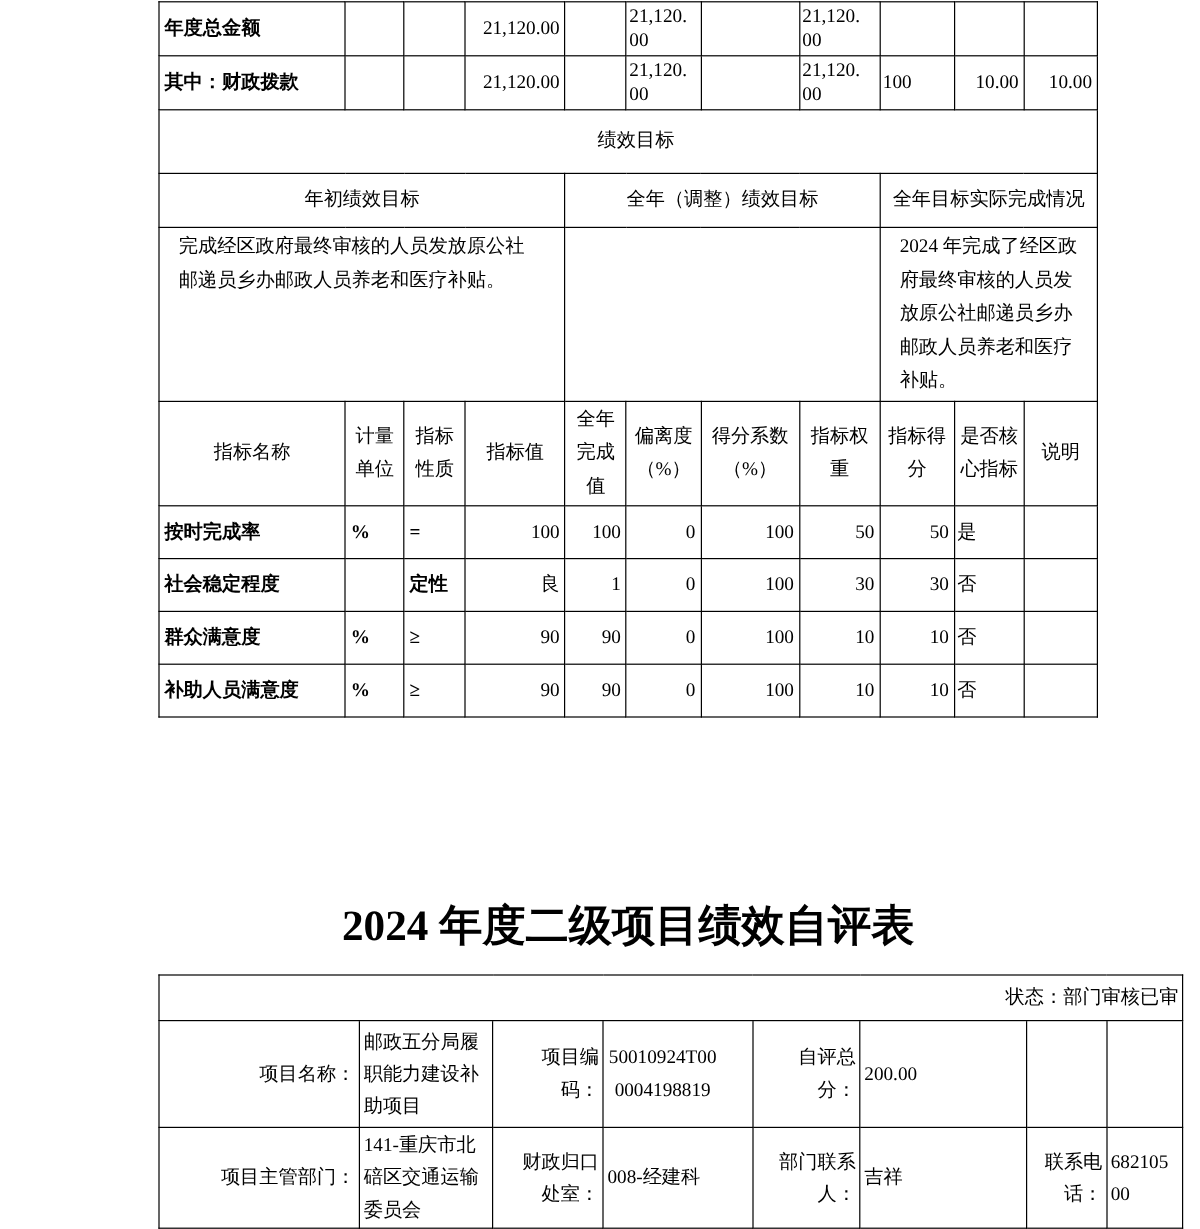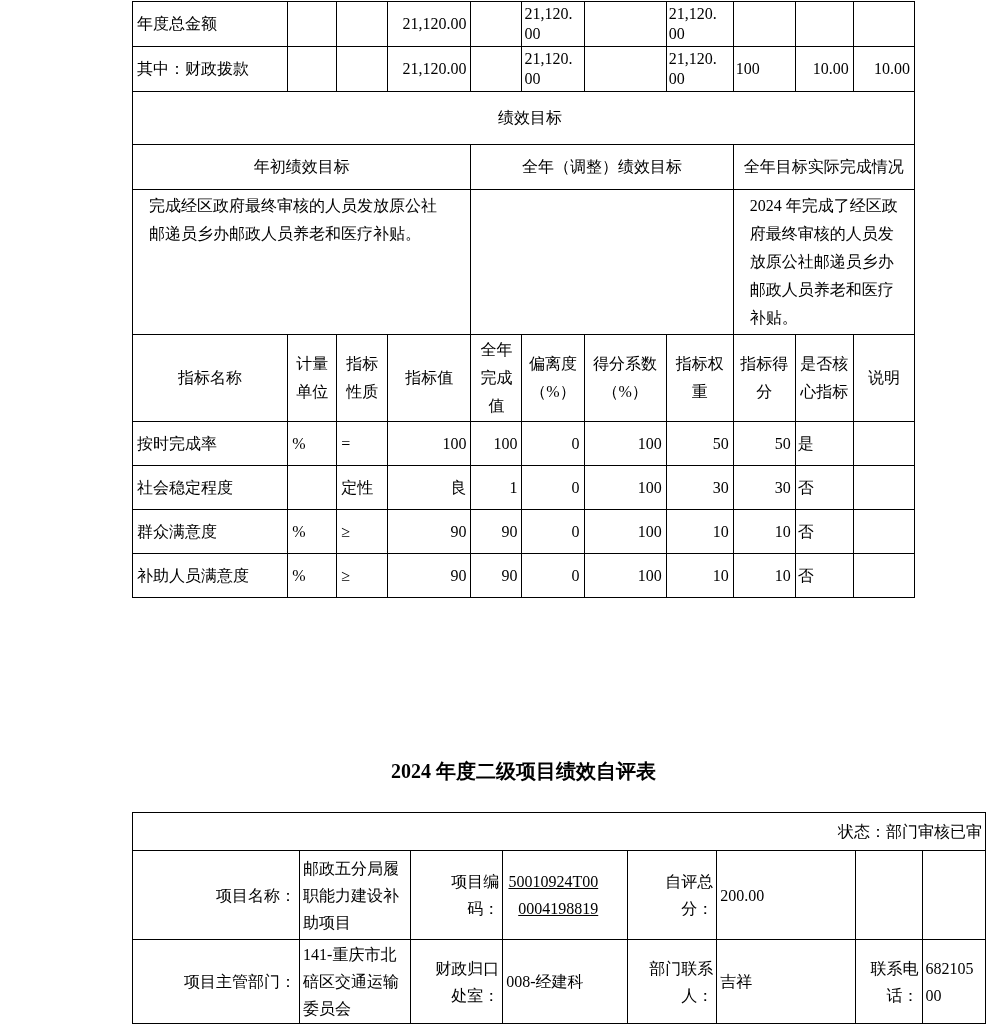--- a/index.html
+++ b/index.html
@@ -24,43 +24,43 @@
   td {
     border: 1px solid #000;
     padding: 1px 2px;
     vertical-align: middle;
     overflow: hidden;
     line-height: 20px;
     word-break: break-all;
   }
   
   tr.money td { height: 45px; }
-  td.lab { text-align: left; padding-left: 4px; }
+  td.lab { text-align: left; padding-left: 4px; font-weight: bold; }
   td.num-r { text-align: right; padding-right: 4px; }
   td.num-l { text-align: left; padding-left: 2px; }
   td.sec { height: 53px; text-align: center; line-height: 28px; padding-left: 15px; }
   td.sec2 { height: 52px; text-align: center; line-height: 28px; }
   tr.ghead td { height: 45px; text-align: center; line-height: 28px; }
   tr.gbody td { height: 141px; vertical-align: top; line-height: 28px; padding: 2px 16px; text-align: left; }
   tr.ihead td { height: 85px; text-align: center; line-height: 28px; padding: 1px 2px; }
   tr.ind td { height: 44px; }
   
   .mwm { display: inline-block; max-width: 52px; word-break: break-all; text-align: left; line-height: 20px; vertical-align: middle; }
   .mwg { display: inline-block; max-width: 300px; line-height: 28px; }
   .mwa { display: inline-block; max-width: 150px; line-height: 28px; }
-  .mwc { display: inline-block; max-width: 92px; word-break: break-all; text-align: right; line-height: 27px; vertical-align: middle; text-decoration: underline; }
+  .mwc { display: inline-block; max-width: 92px; word-break: break-all; text-align: center; line-height: 27px; vertical-align: middle; }
   .mw56 { display: inline-block; max-width: 56px; text-align: right; line-height: 27px; vertical-align: middle; }
   .mw64 { display: inline-block; max-width: 64px; text-align: right; line-height: 27px; vertical-align: middle; }
   
   #title {
     position: absolute;
     left: 132px; top: 750px; width: 783px; height: 42px;
     line-height: 42px;
     text-align: center;
-    font-size: 20px;
+    font-size: 36px;
     font-weight: bold;
   }
   
   #t2 td { line-height: 27px; }
   #t2 tr.strow td { height: 38px; text-align: right; padding-right: 3px; }
   #t2 tr.r2 td { height: 89px; }
   #t2 tr.r3 td { height: 81px; }
   #t2 td.lbl { text-align: right; padding: 1px 3px; }
   #t2 td.val { text-align: left; padding: 1px 6px 1px 3px; }
 </style>

